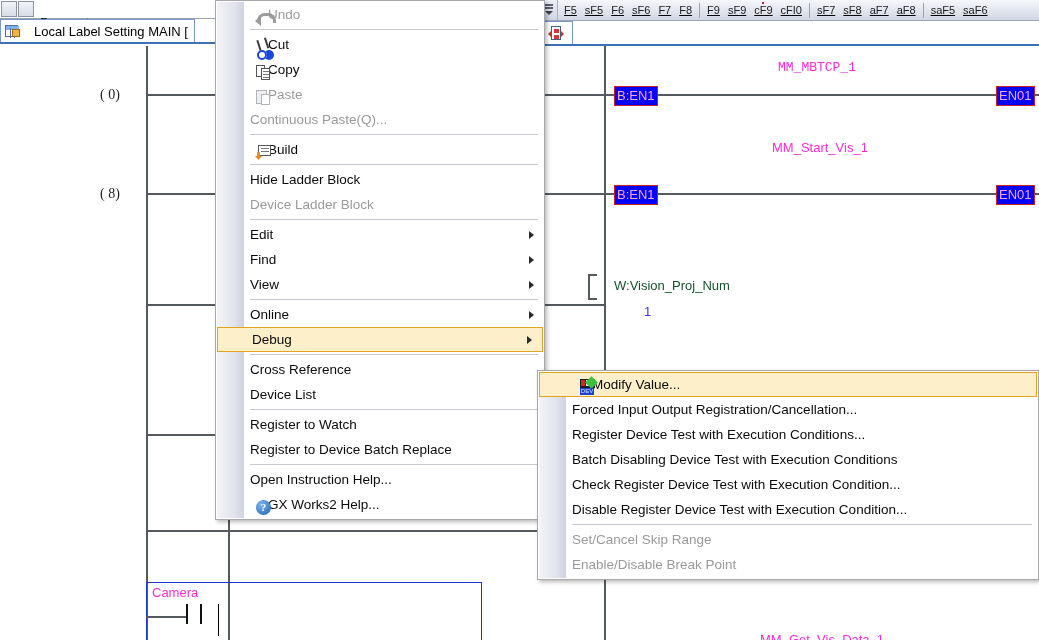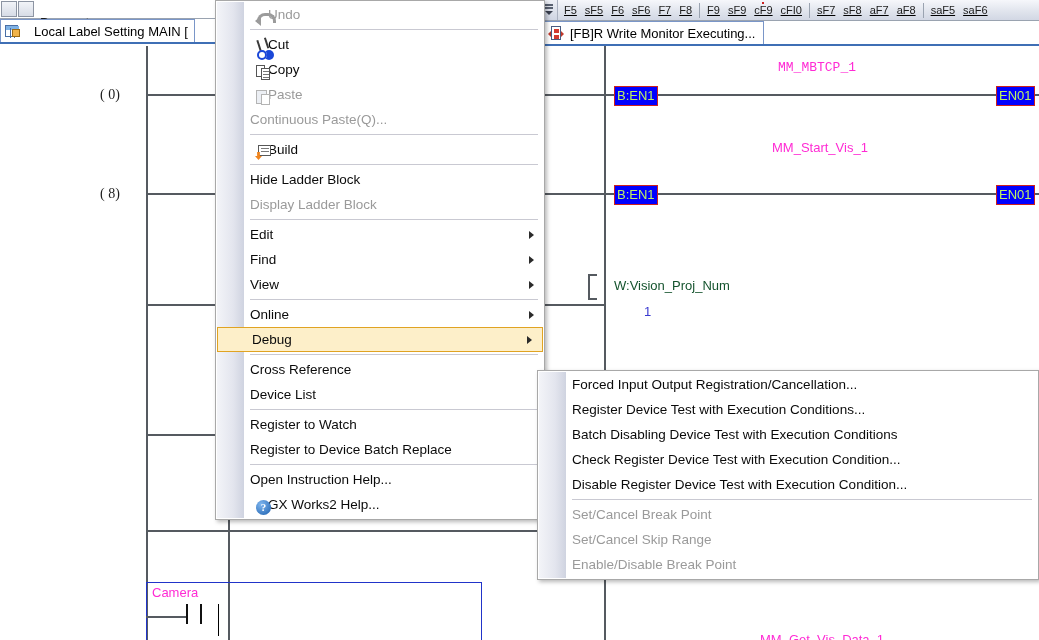--- a/index.html
+++ b/index.html
@@ -154,21 +154,21 @@
   }
   .step-no{
     position:absolute;font-size:14px;color:#1d1d1d;
     font-family:"Liberation Serif",serif;
     white-space:nowrap;
   }
   .fb-name{
     position:absolute;color:#ff2ad4;font-size:13px;white-space:nowrap;
   }
   .pin{
-    position:absolute;background:#0000ff;color:#bef264;
+    position:absolute;background:#0000ff;color:#f9a8d4;
     border:1px solid #cc2020;box-sizing:border-box;
     font-size:13px;line-height:18px;padding:0 2px;white-space:nowrap;
   }
   .devlabel{
     position:absolute;font-size:13px;color:#14532d;white-space:nowrap;
   }
   .devval{
     position:absolute;font-size:13px;color:#3a3ad0;white-space:nowrap;
   }
   .bracket{
@@ -378,21 +378,20 @@
       <span class="fk">saF6</span>
     </div>
   </div>
 
   <div class="mon-tabbar">
     <div class="mon-tab">
       <span class="ico-monitor">
           <i></i>
           <b></b>
         </span>
-      <span>[FB]R Write Monitor Executing...</span>
     </div>
   </div>
   <div class="mon-underline"></div>
 
   <div class="ladder">
 
     <div class="rail" style="left:146px;top:0;height:594px;"></div>
     <div class="rail" style="left:228px;top:0;height:594px;"></div>
     <div class="rail" style="left:604px;top:0;height:594px;"></div>
 
@@ -464,21 +463,21 @@
           <b></b>
         </span>
       <span>Build</span>
     </div>
     <div class="msep"></div>
 
     <div class="mi">
       <span>Hide Ladder Block</span>
     </div>
     <div class="mi dis">
-      <span>Display Ladder Block</span>
+      <span>Device Ladder Block</span>
     </div>
     <div class="msep"></div>
 
     <div class="mi">
       <span>Edit</span>
       <span class="arrow"></span>
     </div>
     <div class="mi">
       <span>Find</span>
       <span class="arrow"></span>
@@ -523,40 +522,45 @@
           <i></i>
           <b>?</b>
         </span>
       <span>GX Works2 Help...</span>
     </div>
   </div>
 
   <div class="submenu">
     <div class="sub-gutter"></div>
 
+    <div class="mi sel">
+      <span class="mico ic-modval">
+          <i></i>
+          <b></b>
+          <s>DEV</s>
+        </span>
+      <span>Modify Value...</span>
+    </div>
     <div class="mi">
       <span>Forced Input Output Registration/Cancellation...</span>
     </div>
     <div class="mi">
       <span>Register Device Test with Execution Conditions...</span>
     </div>
     <div class="mi">
       <span>Batch Disabling Device Test with Execution Conditions</span>
     </div>
     <div class="mi">
       <span>Check Register Device Test with Execution Condition...</span>
     </div>
     <div class="mi">
       <span>Disable Register Device Test with Execution Condition...</span>
     </div>
     <div class="msep"></div>
 
-    <div class="mi dis">
-      <span>Set/Cancel Break Point</span>
-    </div>
     <div class="mi dis">
       <span>Set/Cancel Skip Range</span>
     </div>
     <div class="mi dis">
       <span>Enable/Disable Break Point</span>
     </div>
   </div>
 
 </div>
 

